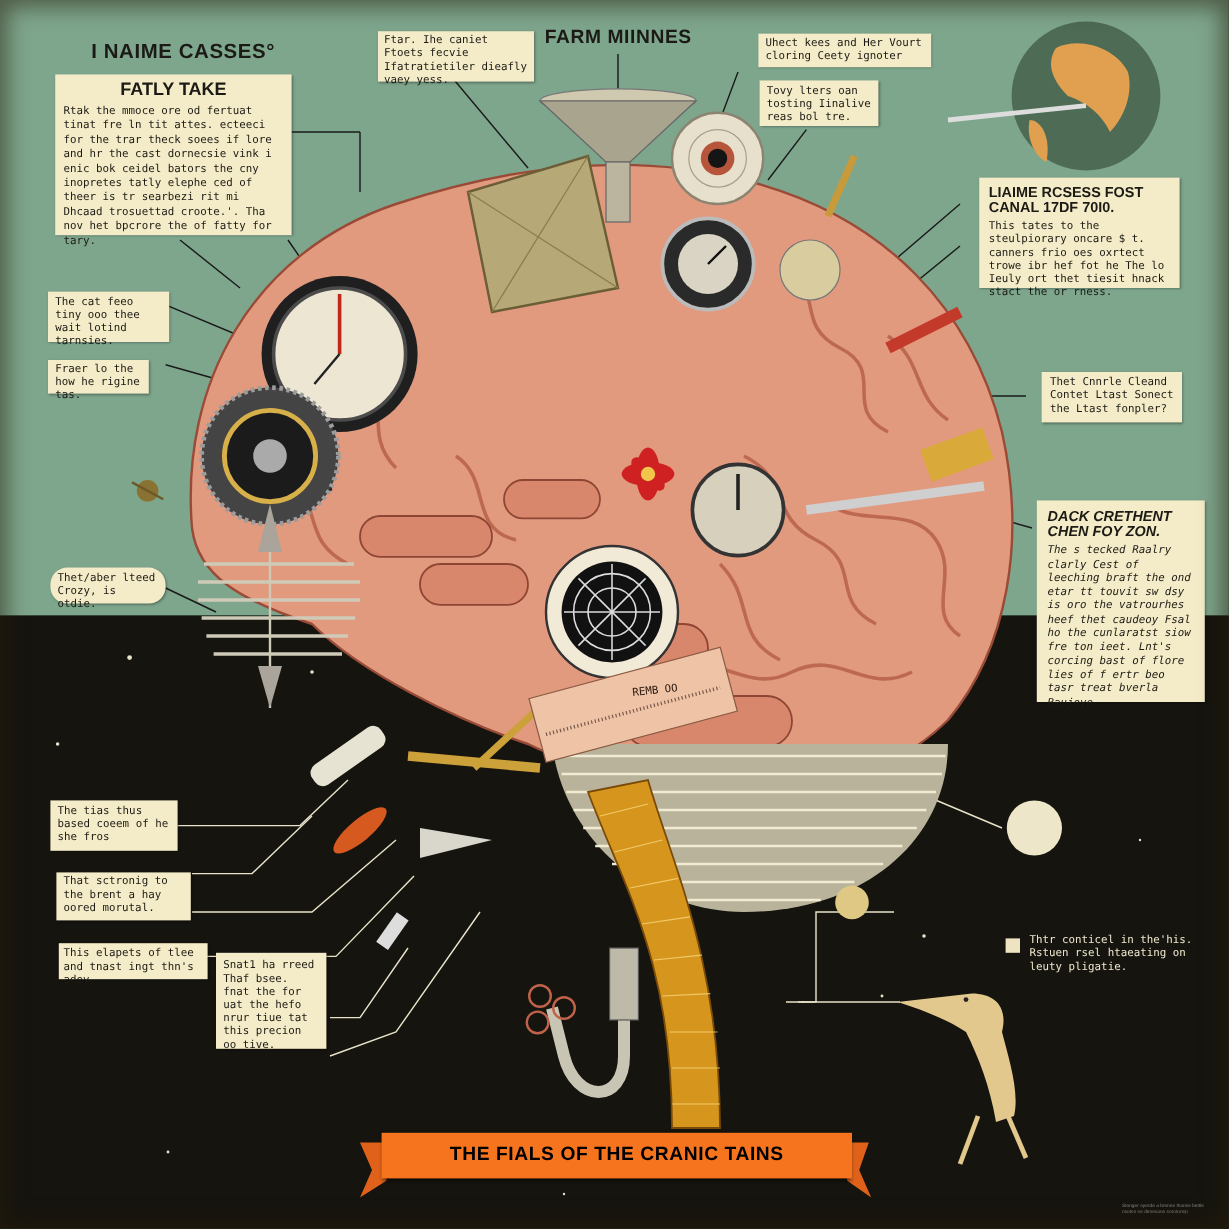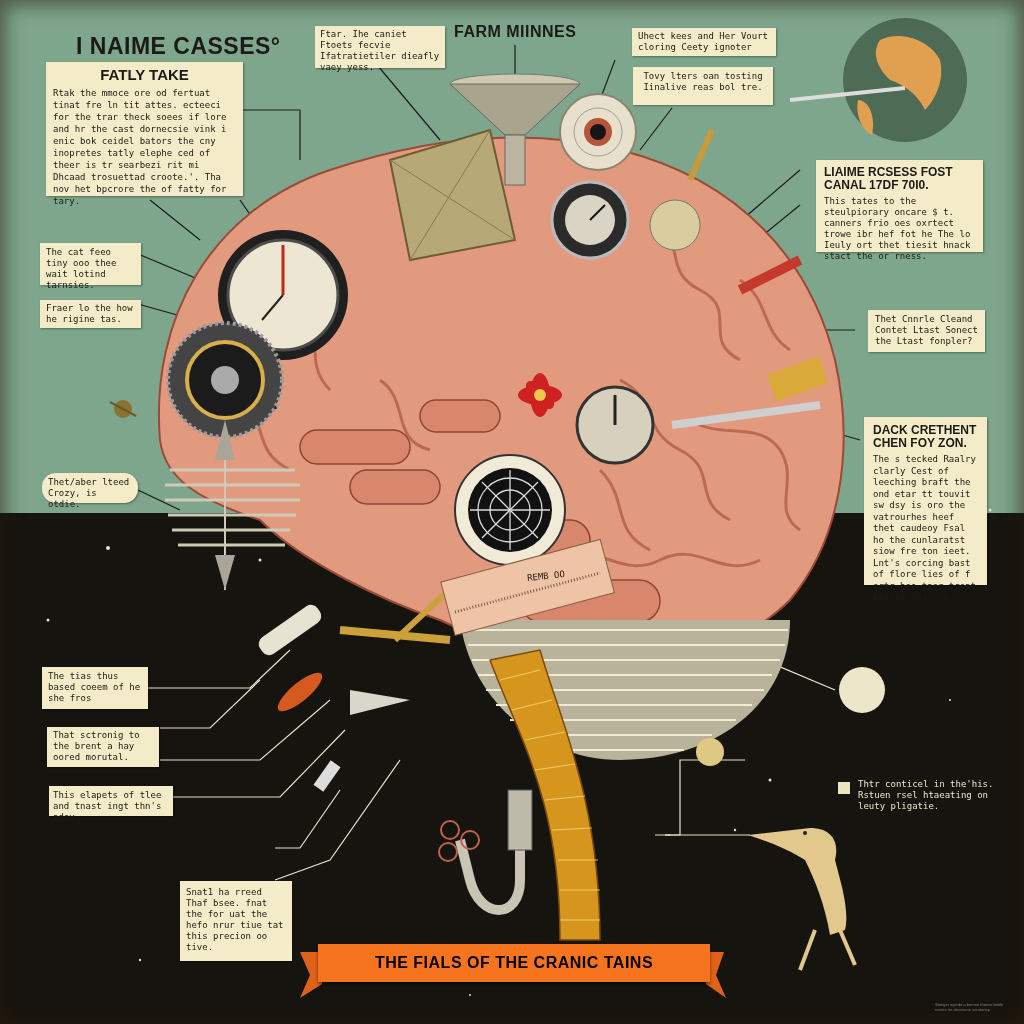--- a/index.html
+++ b/index.html
@@ -248,79 +248,79 @@
 
     <g>
       <circle cx="123" cy="409" r="9" fill="#8a7233"></circle>
       <line x1="110" y1="402" x2="136" y2="416" stroke="#6b5a25" stroke-width="2"></line>
     </g>
 
     <polygon points="300,952 322,952 322,984 300,998 310,975" fill="#e0621a"></polygon>
     <polygon points="724,952 706,952 706,984 726,998 716,975" fill="#e0621a"></polygon>
   </svg>
 
-  <div class="heading" style="left:76px;top:33px;font-size:23px;">I NAIME CASSES°</div>
+  <div class="heading" style="left:76px;top:33px;font-size:17px;">I NAIME CASSES°</div>
   <div class="heading" style="left:454px;top:23px;font-size:16px;">FARM MIINNES</div>
 
   <div class="note" style="left:315px;top:26px;width:130px;height:42px;font-size:9px;line-height:11px;padding:3px 5px;">
     <div>Ftar. Ihe caniet Ftoets fecvie Ifatratietiler dieafly vaey yess.</div>
   </div>
 
   <div class="note center-title" style="left:46px;top:62px;width:197px;height:134px;font-size:9px;line-height:12px;">
     <div class="nt">FATLY TAKE</div>
     <div>Rtak the mmoce ore od fertuat tinat fre ln tit attes. ecteeci for the trar theck soees if lore and hr the cast dornecsie vink i enic bok ceidel bators the cny inopretes tatly elephe ced of theer is tr searbezi rit mi Dhcaad trosuettad croote.'. Tha nov het bpcrore the of fatty for tary.</div>
   </div>
 
   <div class="note" style="left:632px;top:28px;width:144px;height:28px;font-size:9px;line-height:11px;padding:3px 6px;">
     <div>Uhect kees and Her Vourt cloring Ceety ignoter</div>
   </div>
 
-  <div class="note" style="left:633px;top:67px;width:140px;height:38px;font-size:9px;line-height:11px;padding:4px 6px;text-align:center;">
+  <div class="note" style="left:633px;top:67px;width:99px;height:38px;font-size:9px;line-height:11px;padding:4px 6px;">
     <div>Tovy lters oan tosting Iinalive reas bol tre.</div>
   </div>
 
-  <div class="note" style="left:816px;top:160px;width:167px;height:92px;font-size:9px;line-height:11px;padding:6px 8px;">
+  <div class="note" style="left:816px;top:148px;width:167px;height:92px;font-size:9px;line-height:11px;padding:6px 8px;">
     <div class="nt" style="font-size:12px;line-height:13px;">LIAIME RCSESS FOST CANAL 17DF 70I0.</div>
     <div>This tates to the steulpiorary oncare $ t. canners frio oes oxrtect trowe ibr hef fot he The lo Ieuly ort thet tiesit hnack stact the or rness.</div>
   </div>
 
   <div class="note" style="left:40px;top:243px;width:101px;height:42px;font-size:9px;line-height:11px;padding:4px 6px;">
     <div>The cat feeo tiny ooo thee wait lotind tarnsies.</div>
   </div>
 
-  <div class="note" style="left:40px;top:300px;width:101px;height:28px;font-size:9px;line-height:11px;padding:3px 6px;">
+  <div class="note" style="left:40px;top:300px;width:84px;height:28px;font-size:9px;line-height:11px;padding:3px 6px;">
     <div>Fraer lo the how he rigine tas.</div>
   </div>
 
   <div class="note" style="left:868px;top:310px;width:117px;height:42px;font-size:9px;line-height:11px;padding:4px 7px;">
     <div>Thet Cnnrle Cleand Contet Ltast Sonect the Ltast fonpler?</div>
   </div>
 
   <div class="note" style="left:42px;top:473px;width:96px;height:30px;font-size:9px;line-height:11px;padding:4px 6px;border-radius:14px;">
     <div>Thet/aber lteed Crozy, is otdie.</div>
   </div>
 
-  <div class="note" style="left:864px;top:417px;width:123px;height:168px;font-size:9px;line-height:11.5px;padding:7px 9px;">
+  <div class="note" style="left:864px;top:417px;width:140px;height:168px;font-size:9px;line-height:11.5px;padding:7px 9px;font-style:italic;">
     <div class="nt" style="font-size:12px;line-height:13px;">DACK CRETHENT CHEN FOY ZON.</div>
     <div>The s tecked Raalry clarly Cest of leeching braft the ond etar tt touvit sw dsy is oro the vatrourhes heef thet caudeoy Fsal ho the cunlaratst siow fre ton ieet. Lnt's corcing bast of flore lies of f ertr beo tasr treat bverla Raujoye.</div>
   </div>
 
   <div class="note" style="left:47px;top:727px;width:112px;height:40px;font-size:9px;line-height:11px;padding:3px 6px;">
     <div>That sctronig to the brent a hay oored morutal.</div>
   </div>
 
   <div class="note" style="left:42px;top:667px;width:106px;height:42px;font-size:9px;line-height:11px;padding:4px 6px;">
     <div>The tias thus based coeem of he she fros</div>
   </div>
 
   <div class="note" style="left:49px;top:786px;width:124px;height:30px;font-size:9px;line-height:11px;padding:4px 4px;">
     <div>This elapets of tlee and tnast ingt thn's adev.</div>
   </div>
 
-  <div class="note" style="left:180px;top:881px;width:112px;height:80px;font-size:9px;line-height:11px;padding:6px 6px;">
+  <div class="note" style="left:180px;top:794px;width:92px;height:80px;font-size:9px;line-height:11px;padding:6px 6px;">
     <div>Snat1 ha rreed Thaf bsee. fnat the for uat the hefo nrur tiue tat this precion oo tive.</div>
   </div>
 
   <div class="swatch" style="left:838px;top:782px;"></div>
   <div class="plain-note" style="left:858px;top:779px;width:140px;font-size:9px;line-height:11px;">Thtr conticel in the'his. Rstuen rsel htaeating on leuty pligatie.</div>
 
   <div class="gauge-label">REMB OO</div>
 
   <div class="banner">THE FIALS OF THE CRANIC TAINS</div>
 

